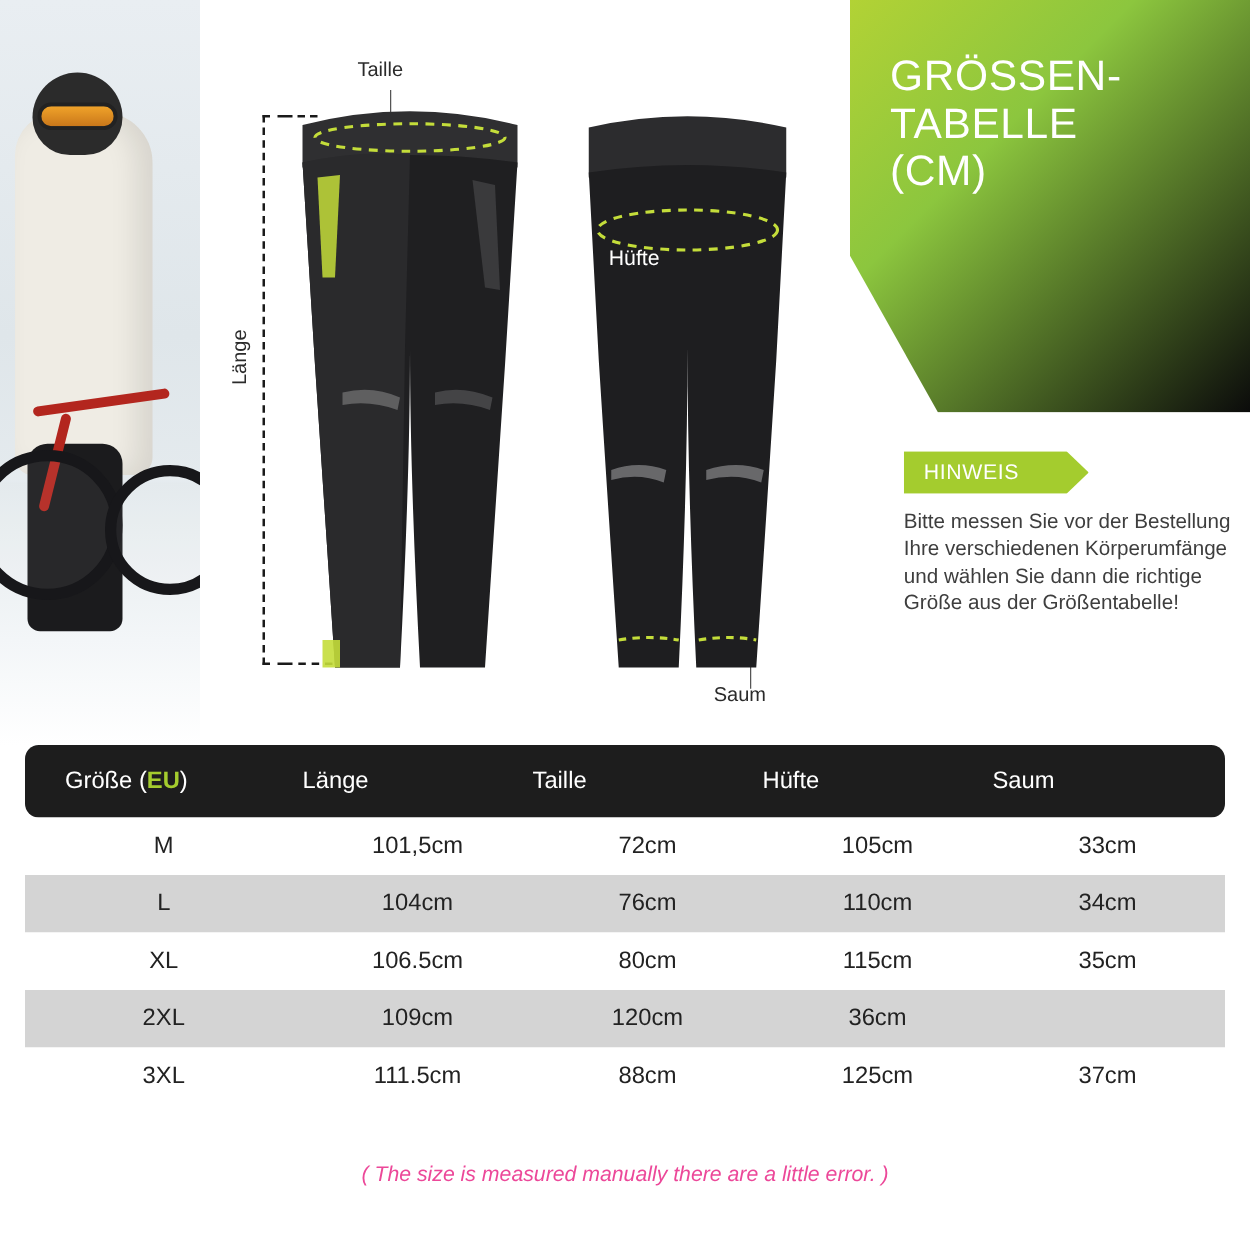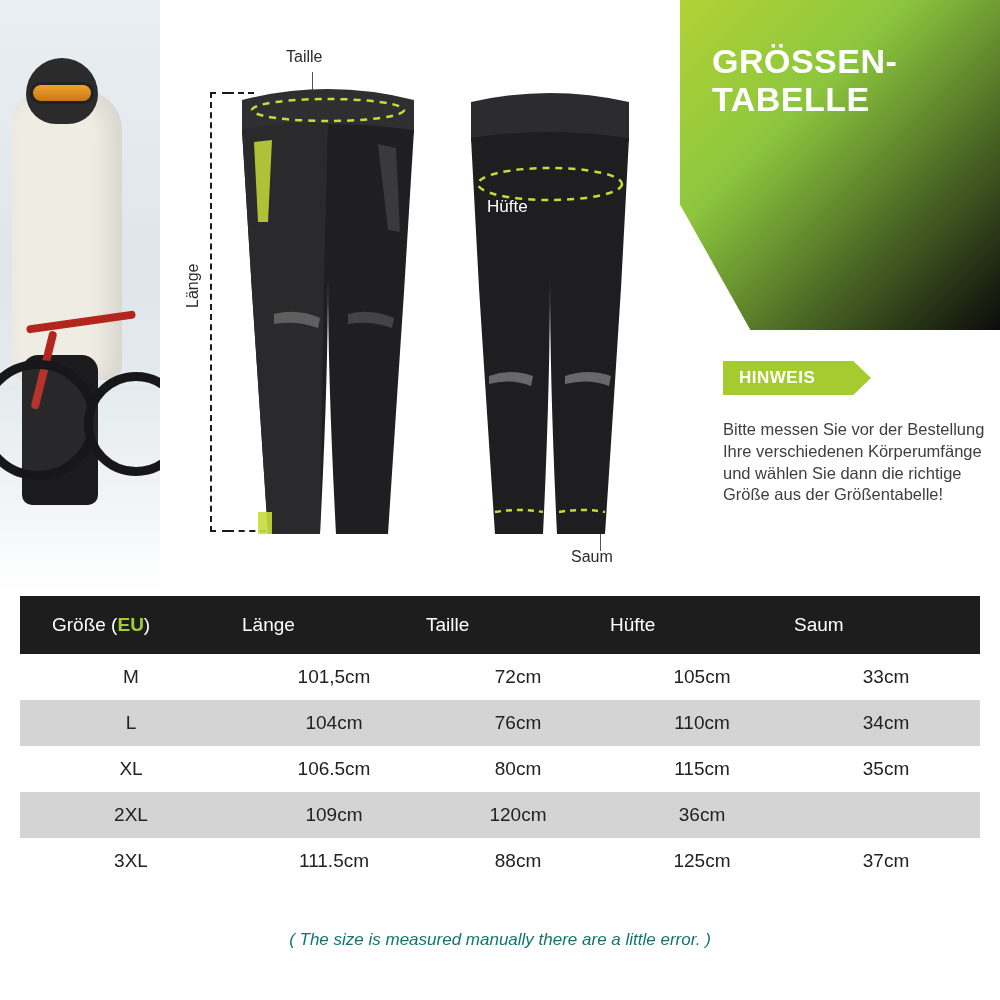--- a/index.html
+++ b/index.html
@@ -65,35 +65,35 @@
   }
 
   
   .banner {
     position: absolute; right: 0; top: 0; width: 320px; height: 330px;
     background: linear-gradient(135deg, #b2d235 0%, #8cc63e 35%, #0b0b0b 100%);
     clip-path: polygon(0 0, 100% 0, 100% 100%, 22% 100%, 0 62%);
   }
   .banner-title {
     position: absolute; right: 38px; top: 42px; width: 250px;
-    color: #ffffff; font-size: 34px; line-height: 1.12; font-weight: bold;
+    color: #ffffff; font-size: 34px; line-height: 1.12; font-weight: normal;
     letter-spacing: .5px;
   }
 
   
   .hinweis-tag {
     position: absolute; left: 723px; top: 361px; width: 148px; height: 34px;
     background: #a4cc2e;
     clip-path: polygon(0 0, 88% 0, 100% 50%, 88% 100%, 0 100%);
-    color: #ffffff; font-size: 17px; font-weight: bold;
+    color: #ffffff; font-size: 17px; font-weight: normal;
     display: flex; align-items: center; padding-left: 16px; letter-spacing: .5px;
   }
   .hinweis-text {
     position: absolute; left: 723px; top: 407px; width: 262px;
-    color: #3e3e3e; font-size: 16.5px; line-height: 1.32; margin-top: 12px;
+    color: #3e3e3e; font-size: 16.5px; line-height: 1.32;
   }
 
   
   .pants { position: absolute; }
   .pants svg { display: block; }
 
   .lbl {
     position: absolute; font-size: 16px; color: #2b2b2b;
   }
   .lbl.white { color: #ffffff; font-size: 17px; }
@@ -128,36 +128,36 @@
   
   .table {
     position: absolute; left: 20px; top: 596px; width: 960px;
   }
   .row {
     display: flex; align-items: center;
     height: 46px;
     font-size: 19px; color: #222;
   }
   .row.head {
-    background: #1d1d1d; color: #ffffff; height: 58px; font-size: 19px;
+    background: #1d1d1d; color: #ffffff; height: 58px; font-size: 19px; border-radius: 11px;
   }
   .row.alt { background: #d4d4d4; }
   .row.plain { background: #ffffff; }
   .c0 { width: 222px; padding-left: 32px; text-align: left; }
   .c1, .c2, .c3, .c4 { width: 184px; text-align: left; }
   .row:not(.head) .c0 { text-align: center; padding-left: 0; width: 222px; }
   .row:not(.head) .c1,
   .row:not(.head) .c2,
   .row:not(.head) .c3,
   .row:not(.head) .c4 { text-align: center; }
   .eu { color: #a4cc2e; font-weight: bold; }
 
   .footnote {
     position: absolute; left: 0; top: 930px; width: 1000px;
-    text-align: center; color: #0f766e; font-size: 17px; font-style: italic;
+    text-align: center; color: #ec4899; font-size: 17px; font-style: italic;
   }
 </style>
 </head>
 <body>
 
 <div class="top">
 
   <div class="photo">
     <div class="snow-ground"></div>
     <div class="rider-body"></div>
@@ -167,20 +167,21 @@
     <div class="bike-frame"></div>
     <div class="bike-frame2"></div>
     <div class="bike-wheel front"></div>
     <div class="bike-wheel rear"></div>
   </div>
 
   <div class="banner"></div>
   <div class="banner-title">
     <div>GRÖSSEN-</div>
     <div>TABELLE</div>
+    <div>(CM)</div>
   </div>
 
   <div class="hinweis-tag">HINWEIS</div>
   <div class="hinweis-text">Bitte messen Sie vor der Bestellung Ihre verschiedenen Körperumfänge und wählen Sie dann die richtige Größe aus der Größentabelle!</div>
 
   <div class="bracket-v"></div>
   <div class="tick-top"></div>
   <div class="tick-bot"></div>
   <div class="leader-taille"></div>
   <div class="leader-saum"></div>

